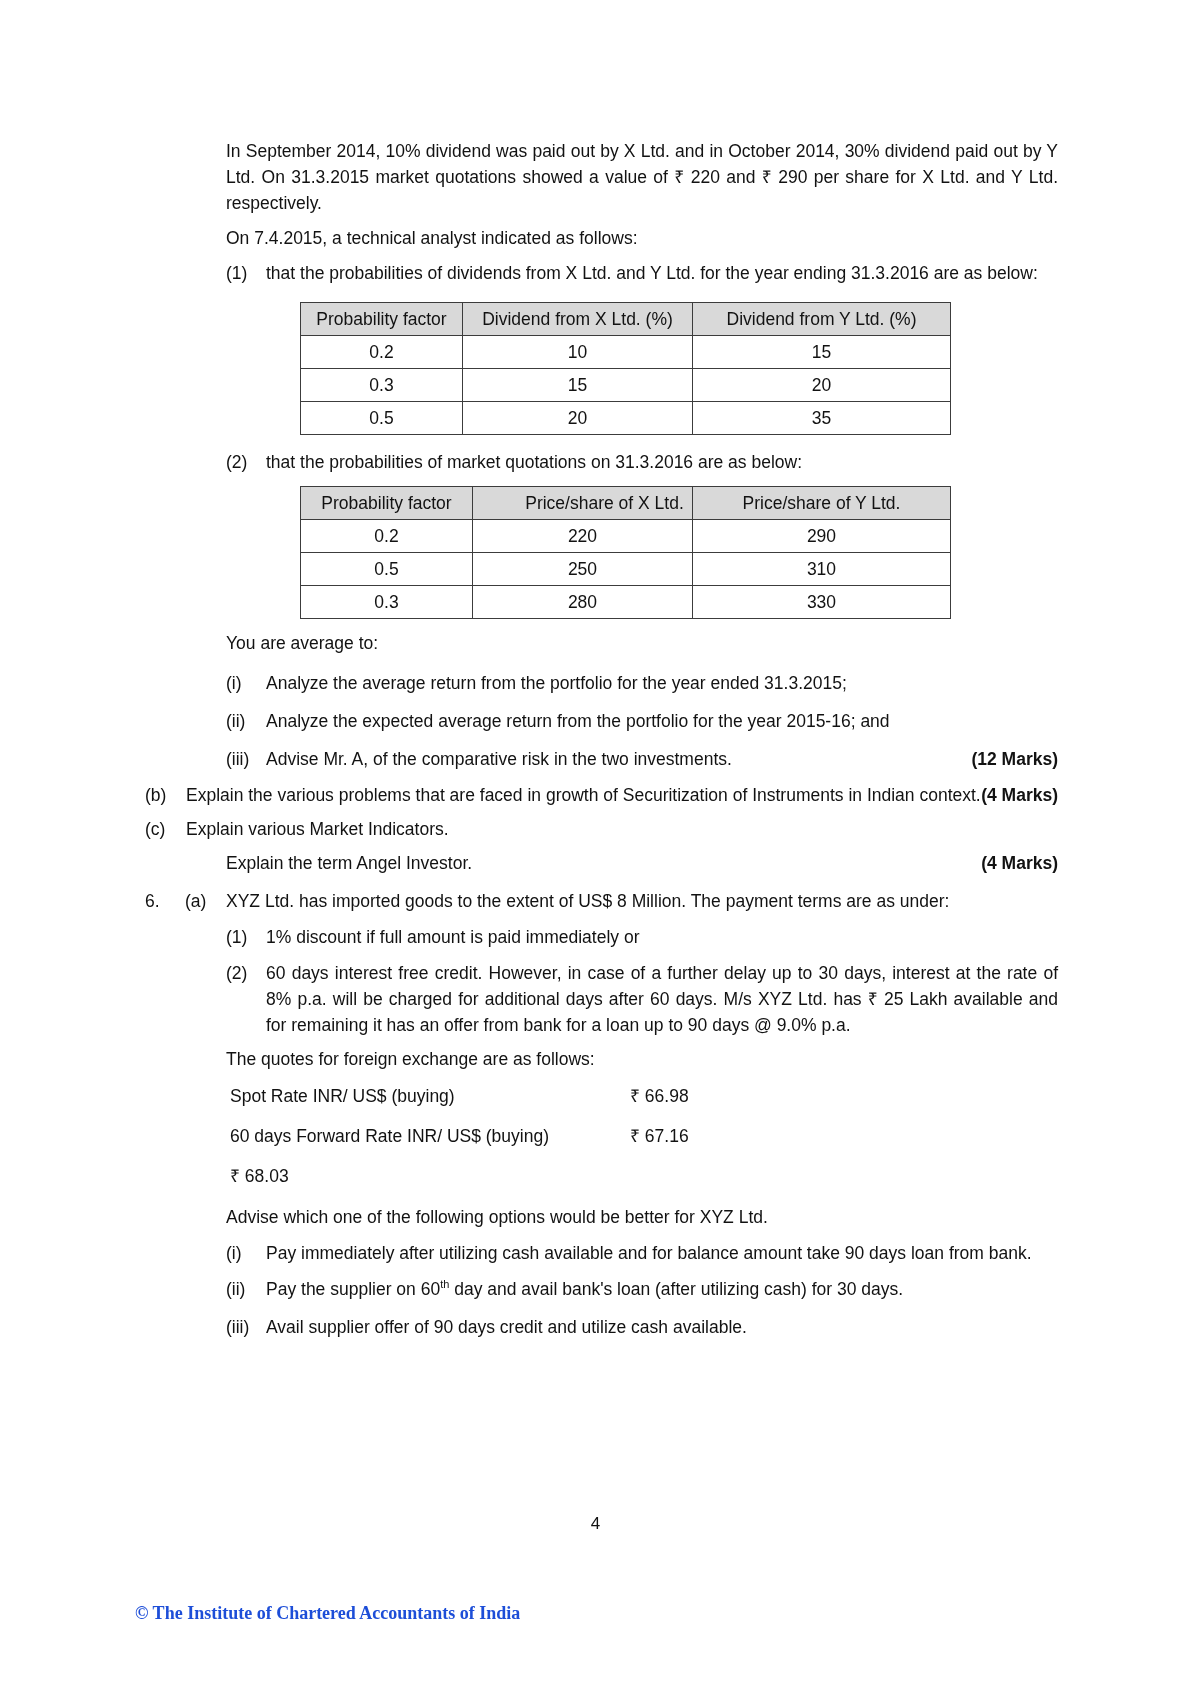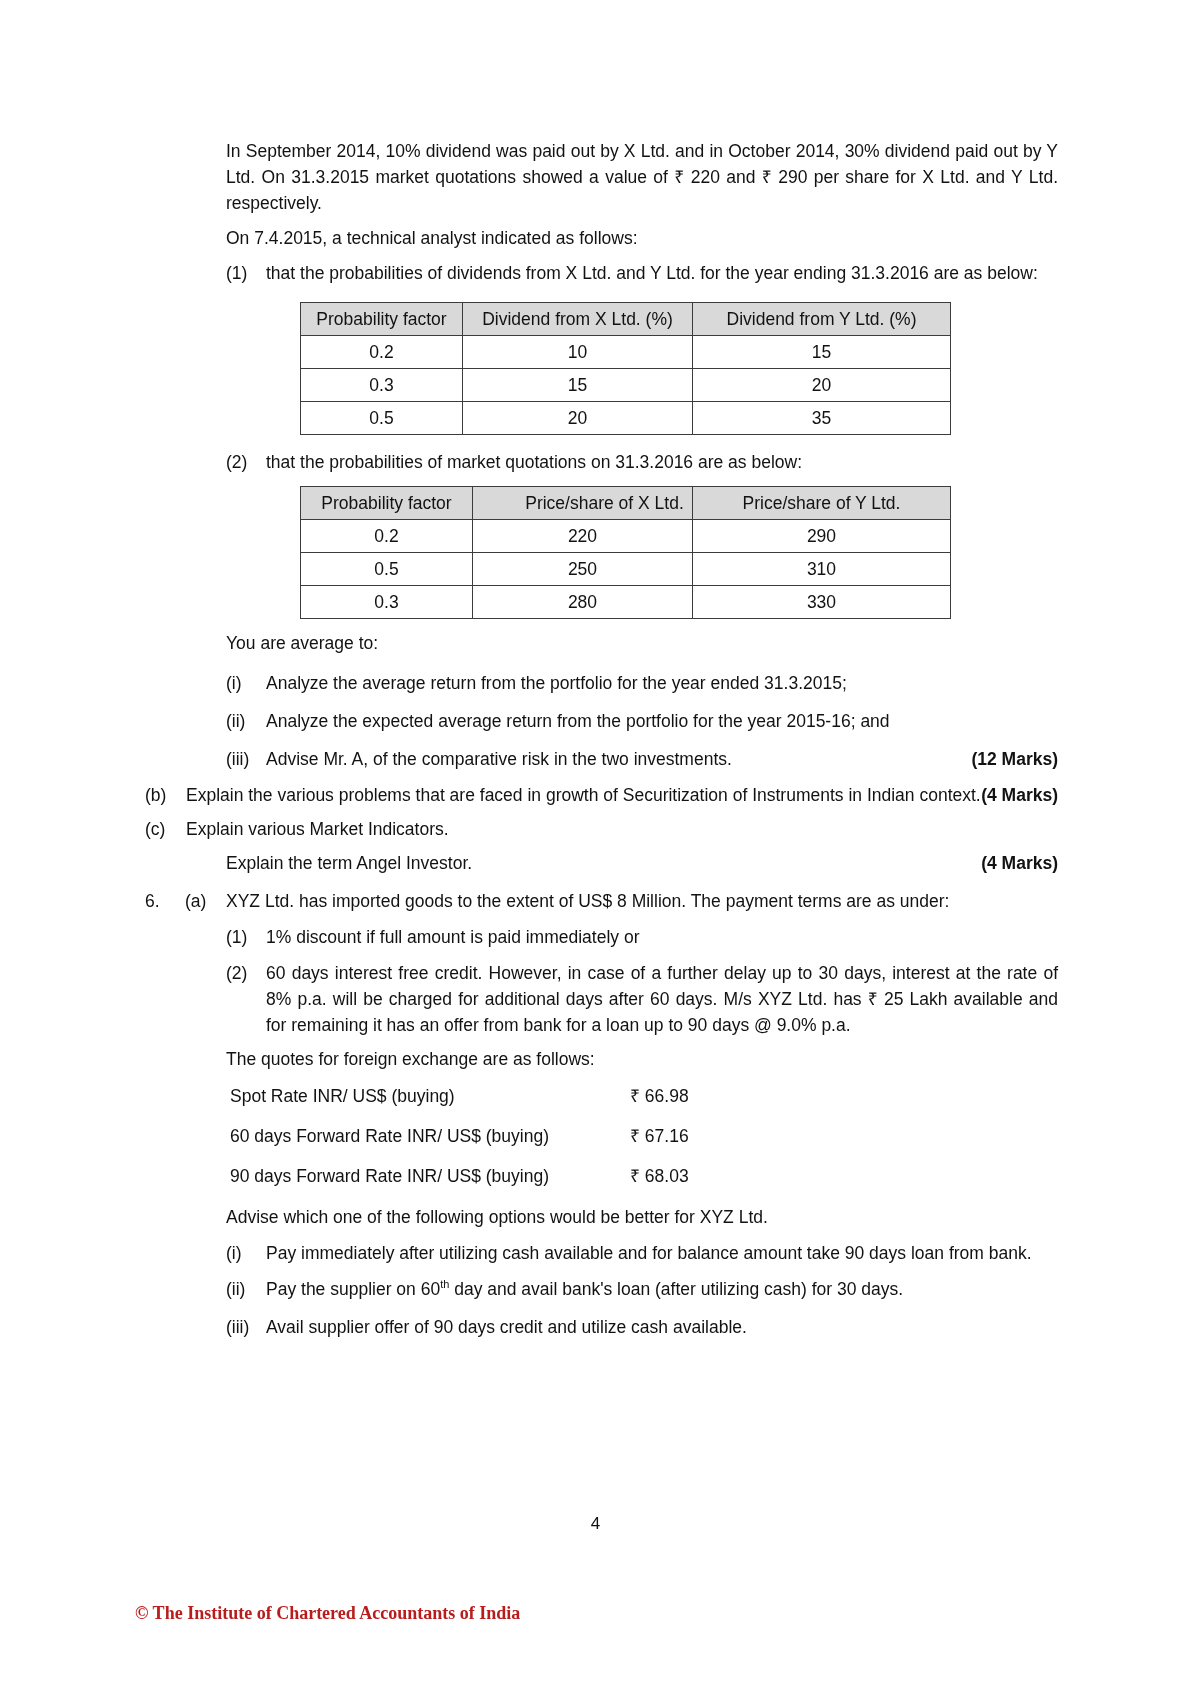--- a/index.html
+++ b/index.html
@@ -54,21 +54,21 @@
   .quote-label { width:400px; flex:0 0 400px; }
   .quote-value { flex:1 1 auto; }
   sup.ord { font-size:11px; vertical-align:super; line-height:0; }
   .page-number {
     position:absolute; left:0; top:1511px; width:100%;
     text-align:center; font-size:17px; color:#121212;
   }
   .footer {
     position:absolute; left:135px; top:1600px;
     font-family:"Liberation Serif", serif;
-    font-weight:bold; font-size:18px; color:#b91c1c;
+    font-weight:bold; font-size:18px; color:#1d4ed8;
   }
   .mb8{margin-bottom:8px}.mb10{margin-bottom:10px}
   .mb11{margin-bottom:11px}.mb12{margin-bottom:12px}.mb14{margin-bottom:14px}
   .mb16{margin-bottom:16px}.mt15{margin-top:15px}
 </style>
 </head>
 <body>
 
 <div class="page">
   <div class="content">
@@ -200,21 +200,20 @@
 
     <div class="quote-row">
       <span class="quote-label">Spot Rate INR/ US$ (buying)</span>
       <span class="quote-value">₹ 66.98</span>
     </div>
     <div class="quote-row">
       <span class="quote-label">60 days Forward Rate INR/ US$ (buying)</span>
       <span class="quote-value">₹ 67.16</span>
     </div>
     <div class="quote-row">
-      <span class="quote-label">90 days Forward Rate INR/ US$ (buying)</span>
       <span class="quote-value">₹ 68.03</span>
     </div>
 
     <p class="para-main mt15 mb10">Advise which one of the following options would be better for XYZ Ltd.</p>
 
     <div class="row-sub mb10">
       <span class="lbl-col">(i)</span>
       <span class="row-body just">Pay immediately after utilizing cash available and for balance amount take 90 days loan from bank.</span>
     </div>
 

